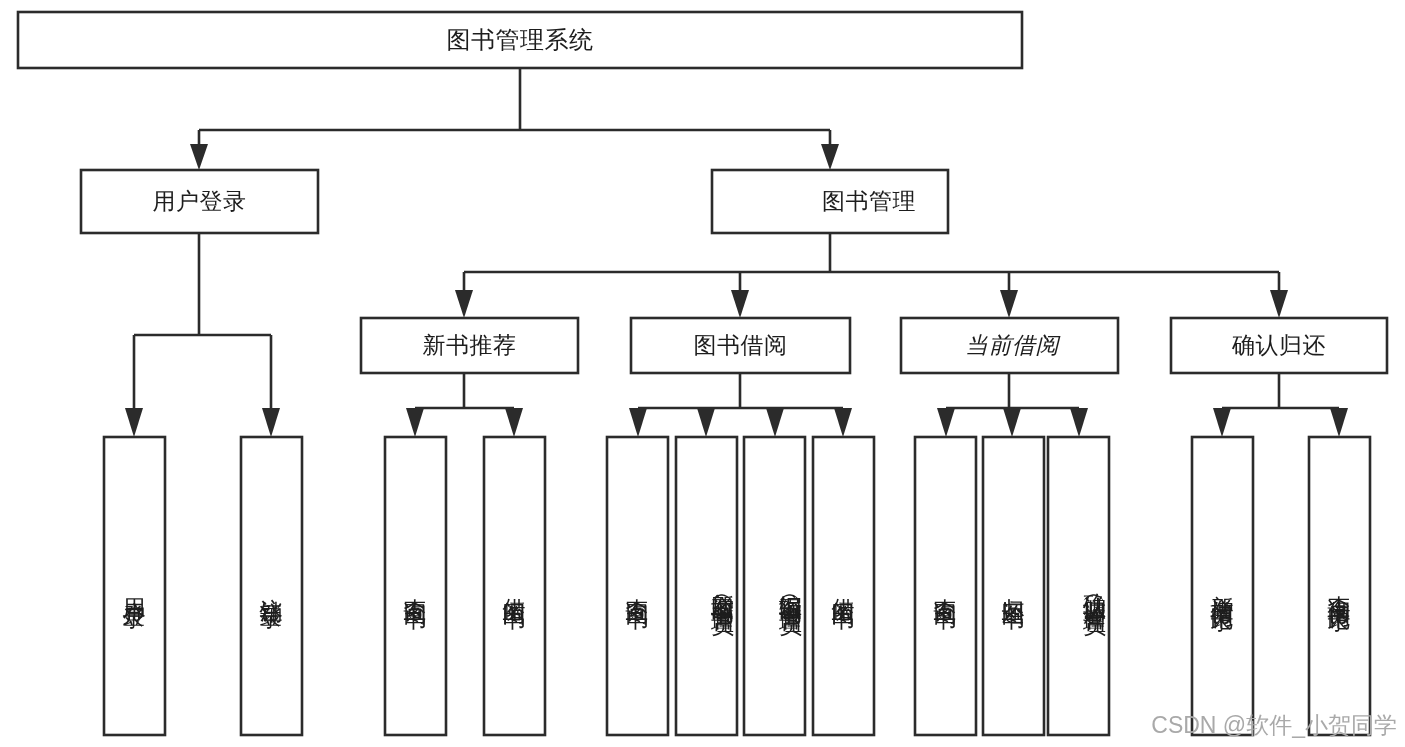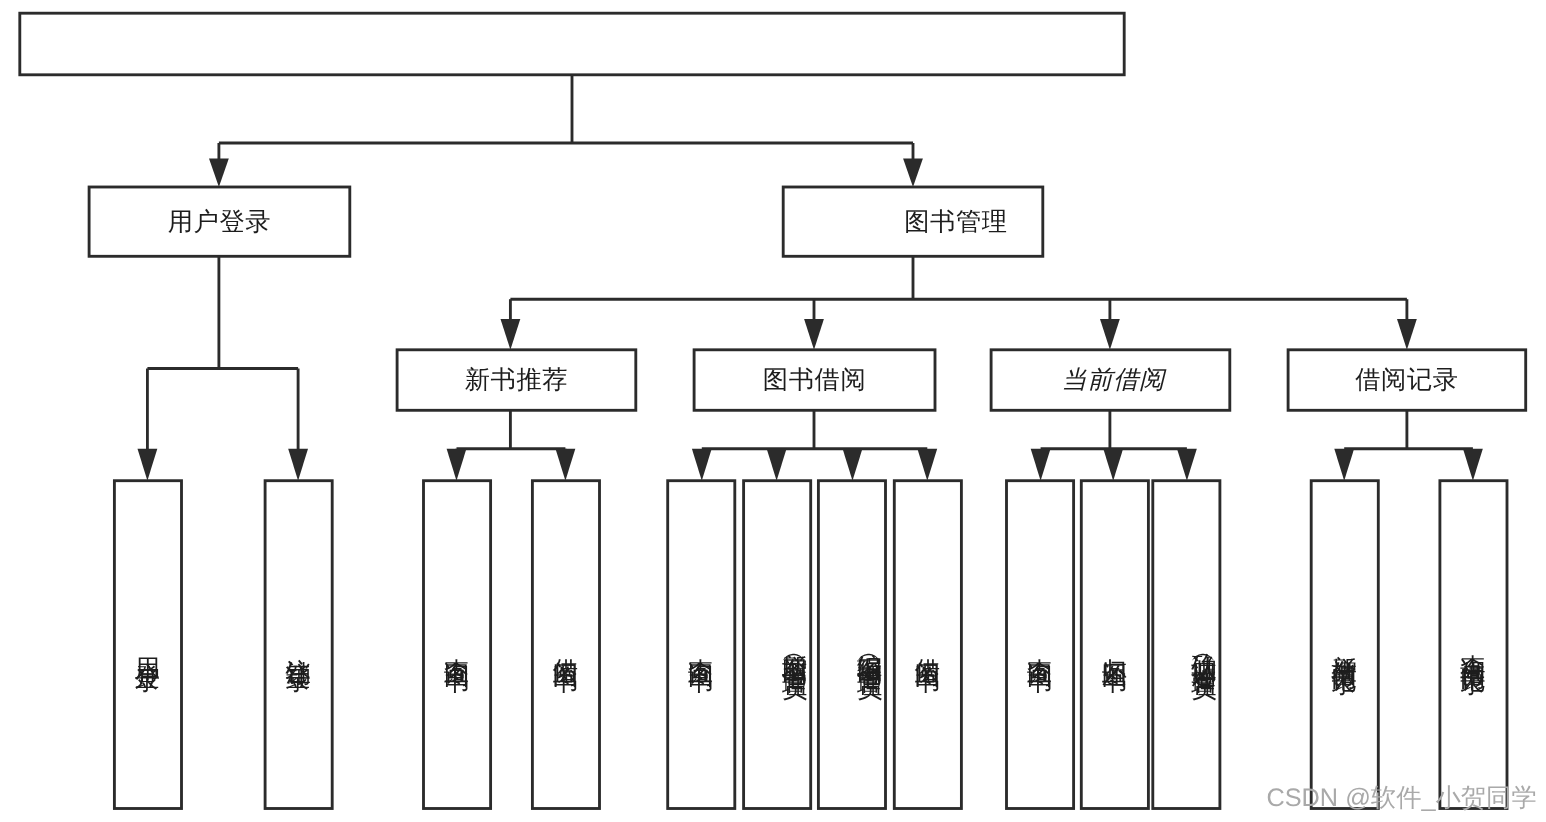--- a/index.html
+++ b/index.html
@@ -173,28 +173,29 @@
 
       <rect class="node-box" x="915" y="437" width="61" height="298"></rect>
       <rect class="node-box" x="983" y="437" width="61" height="298"></rect>
       <rect class="node-box" x="1048" y="437" width="61" height="298"></rect>
 
       <rect class="node-box" x="1192" y="437" width="61" height="298"></rect>
       <rect class="node-box" x="1309" y="437" width="61" height="298"></rect>
     </g>
   </svg>
 
+  <div class="node-label label-h label-root" style="left:18px; top:12px; width:1004px; height:56px;">图书管理系统</div>
 
   <div class="node-label label-h" style="left:81px; top:170px; width:237px; height:63px;">用户登录</div>
   <div class="node-label label-h" style="left:712px; top:170px; width:236px; height:63px;padding-left:39px;">图书管理</div>
 
   <div class="node-label label-h" style="left:361px; top:318px; width:217px; height:55px;">新书推荐</div>
   <div class="node-label label-h" style="left:631px; top:318px; width:219px; height:55px;text-align:center;">图书借阅</div>
   <div class="node-label label-h" style="left:901px; top:318px; width:222px; height:55px;font-style:italic;">当前借阅</div>
-  <div class="node-label label-h" style="left:1171px; top:318px; width:216px; height:55px;">借阅记录</div>
+  <div class="node-label label-h" style="left:1171px; top:318px; width:216px; height:55px;">确认归还</div>
 
   <div class="node-label label-v v-center" style="left:104px; top:437px; width:61px; height:298px;">用户登录</div>
   <div class="node-label label-v v-center" style="left:241px; top:437px; width:61px; height:298px;">注销登录</div>
 
   <div class="node-label label-v v-center" style="left:385px; top:437px; width:61px; height:298px;">查询图书</div>
   <div class="node-label label-v v-center" style="left:484px; top:437px; width:61px; height:298px;">借阅图书</div>
 
   <div class="node-label label-v v-center" style="left:607px; top:437px; width:61px; height:298px;">查询图书</div>
   <div class="node-label label-v" style="left:676px; top:437px; width:61px; height:298px;">新增图书（管理员）</div>
   <div class="node-label label-v" style="left:744px; top:437px; width:61px; height:298px;">编辑图书（管理员）</div>

